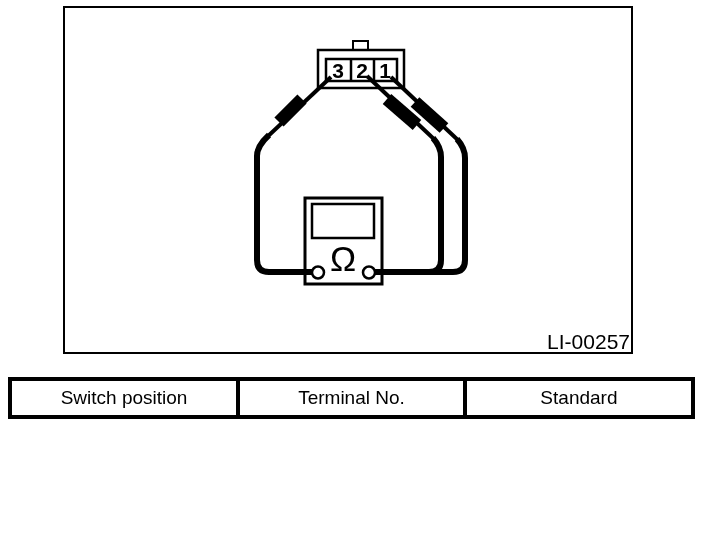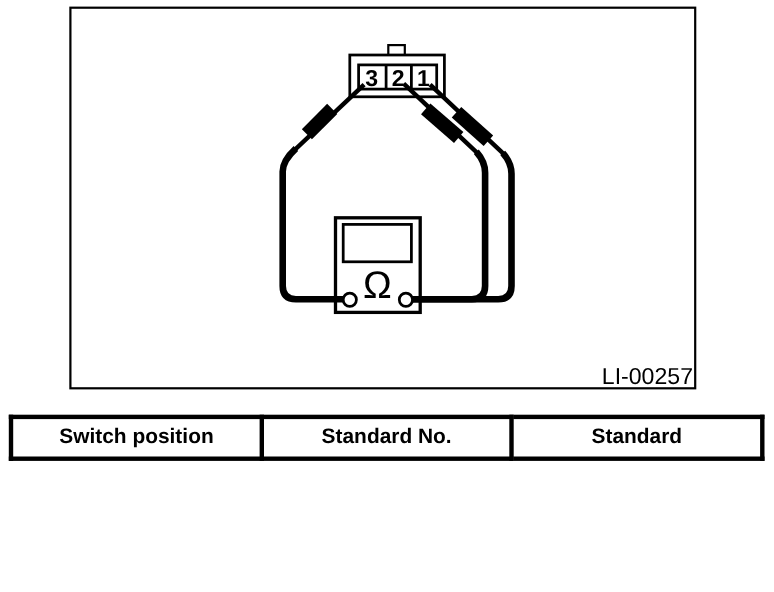--- a/index.html
+++ b/index.html
@@ -45,21 +45,21 @@
     background: #ffffff;
   }
   .spec-table th,
   .spec-table td {
     border: 4px solid #000000;
     text-align: center;
     vertical-align: middle;
     height: 34px;
     padding: 0;
     font-size: 19px;
-    font-weight: bold;
+    font-weight: normal;
     color: #000000;
     white-space: nowrap;
   }
   .spec-table td.dash-cell {
     font-weight: bold;
     font-size: 21px;
   }
 </style>
 </head>
 <body>
@@ -110,21 +110,21 @@
 
   <table class="spec-table">
     <colgroup>
       <col style="width:33.4%">
         <col style="width:33.2%">
         <col style="width:33.4%">
     </colgroup>
     <thead>
       <tr>
         <th>Switch position</th>
-        <th>Standard No.</th>
+        <th>Terminal No.</th>
         <th>Standard</th>
       </tr>
     </thead>
     <tbody>
     </tbody>
   </table>
 
 </div>
 
 </body></html>

